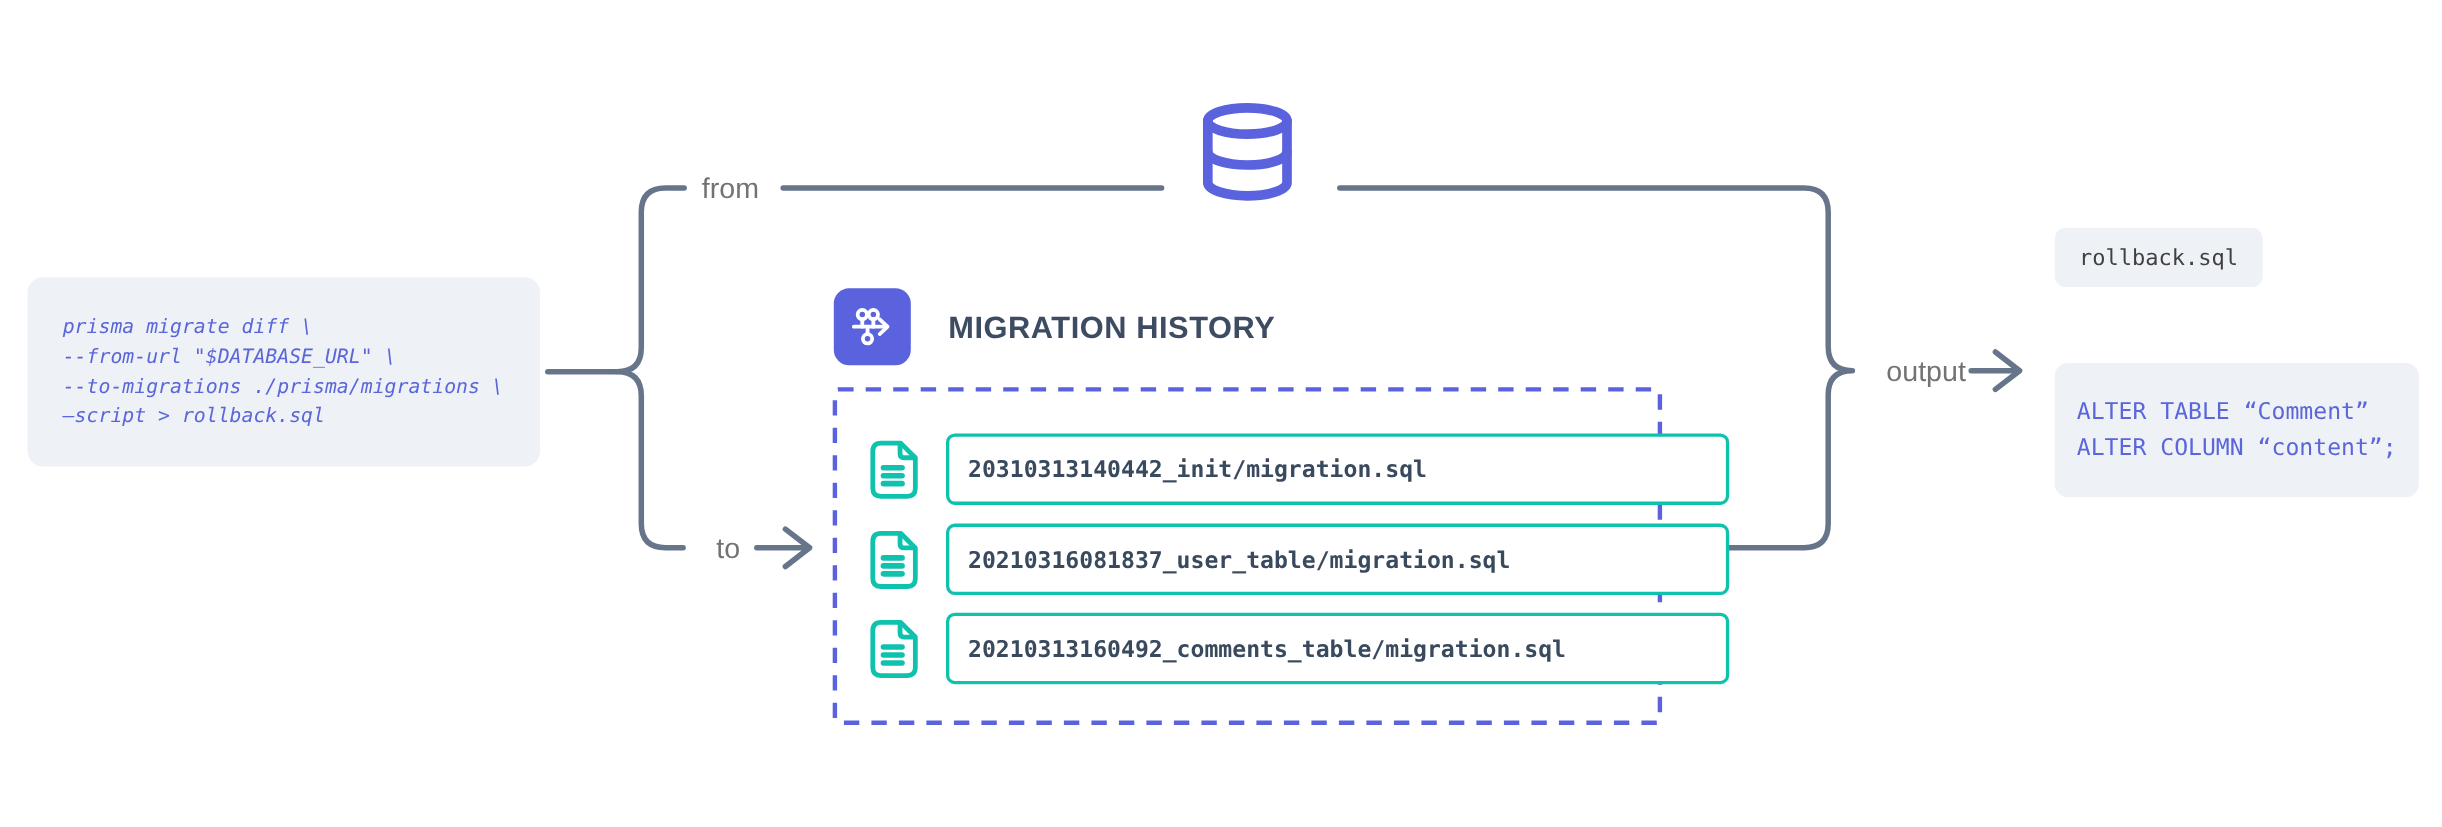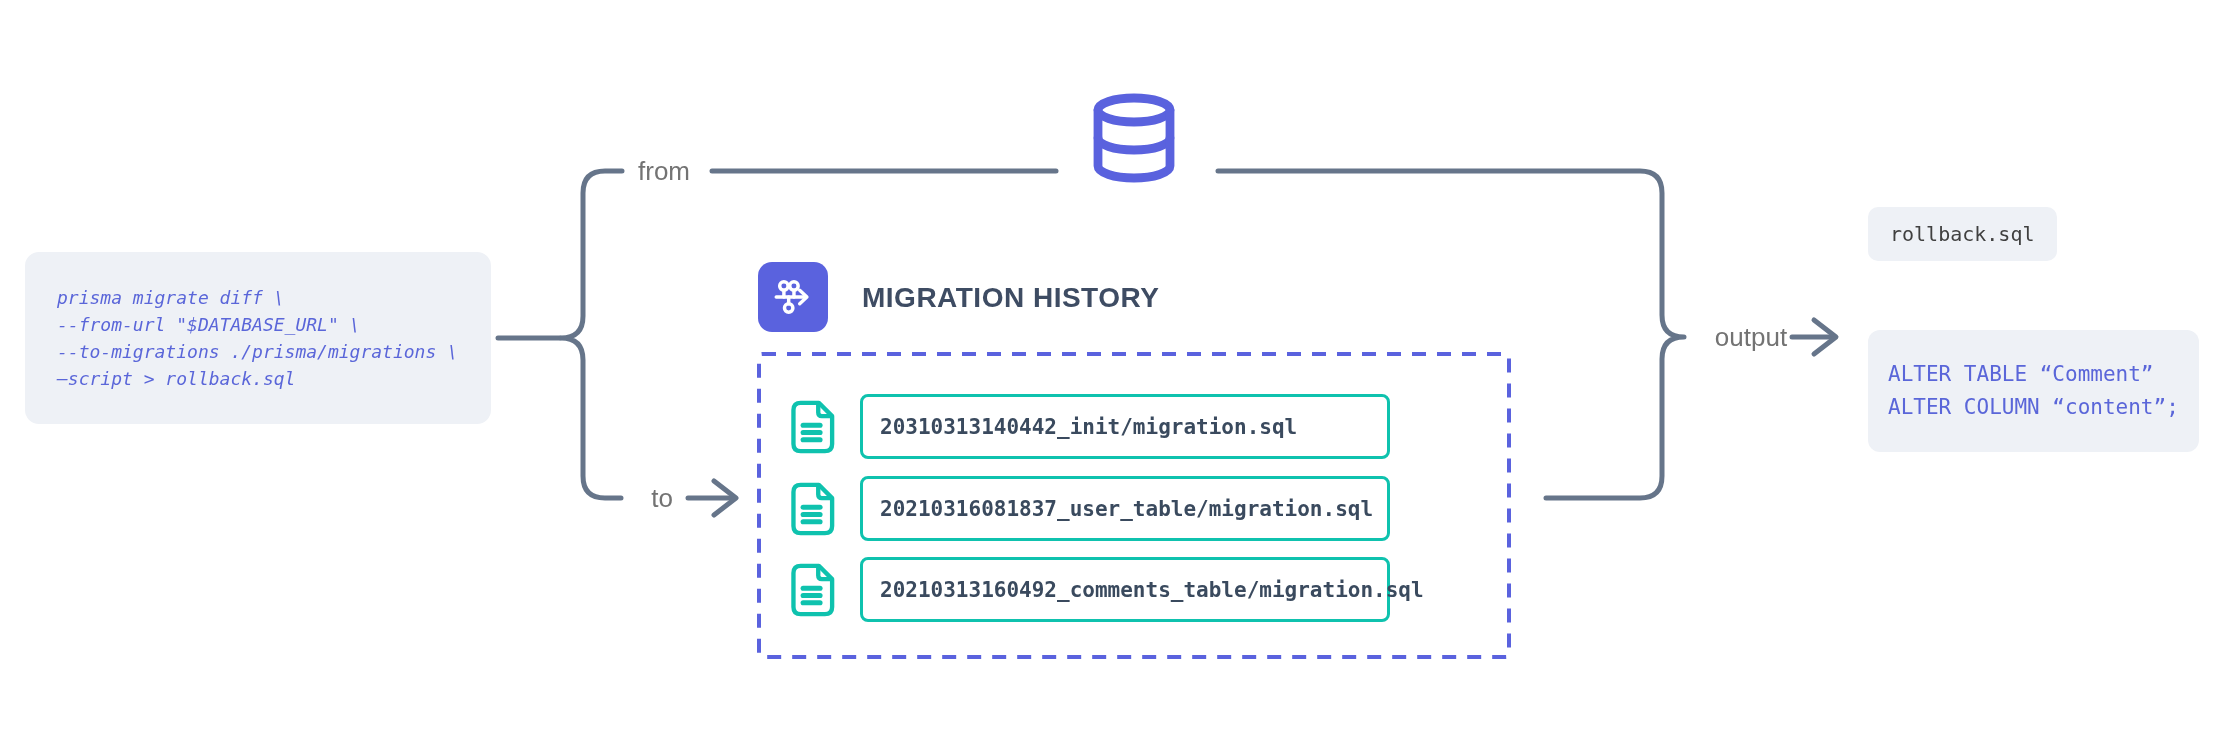--- a/index.html
+++ b/index.html
@@ -23,21 +23,21 @@
   
   .db-icon{position:absolute;left:1086px;top:84px;}
 
   
   .mh-icon{position:absolute;left:758px;top:262px;width:70px;height:70px;background:#5A62DE;
            border-radius:14px;display:flex;align-items:center;justify-content:center;}
   .mh-title{position:absolute;left:862px;top:282px;font-size:28px;font-weight:bold;
             letter-spacing:0.5px;color:#3E4C63;white-space:nowrap;}
 
   
-  .mig-row{position:absolute;left:860px;width:530px;height:65px;box-sizing:border-box;
+  .mig-row{position:absolute;left:860px;width:712px;height:65px;box-sizing:border-box;
            background:#ffffff;border:3px solid #0FC2AE;border-radius:8px;
            display:flex;align-items:center;padding-left:17px;}
   .mig-row span{font-family:"DejaVu Sans Mono","Liberation Mono",monospace;
                 font-size:21px;font-weight:bold;color:#3A4A5E;white-space:nowrap;}
   .file-icon{position:absolute;left:786px;}
 
   
   .chip{position:absolute;left:1868px;top:207px;height:54px;line-height:54px;
         padding:0 22px;background:#EEF1F6;border-radius:10px;
         font-family:"DejaVu Sans Mono","Liberation Mono",monospace;

